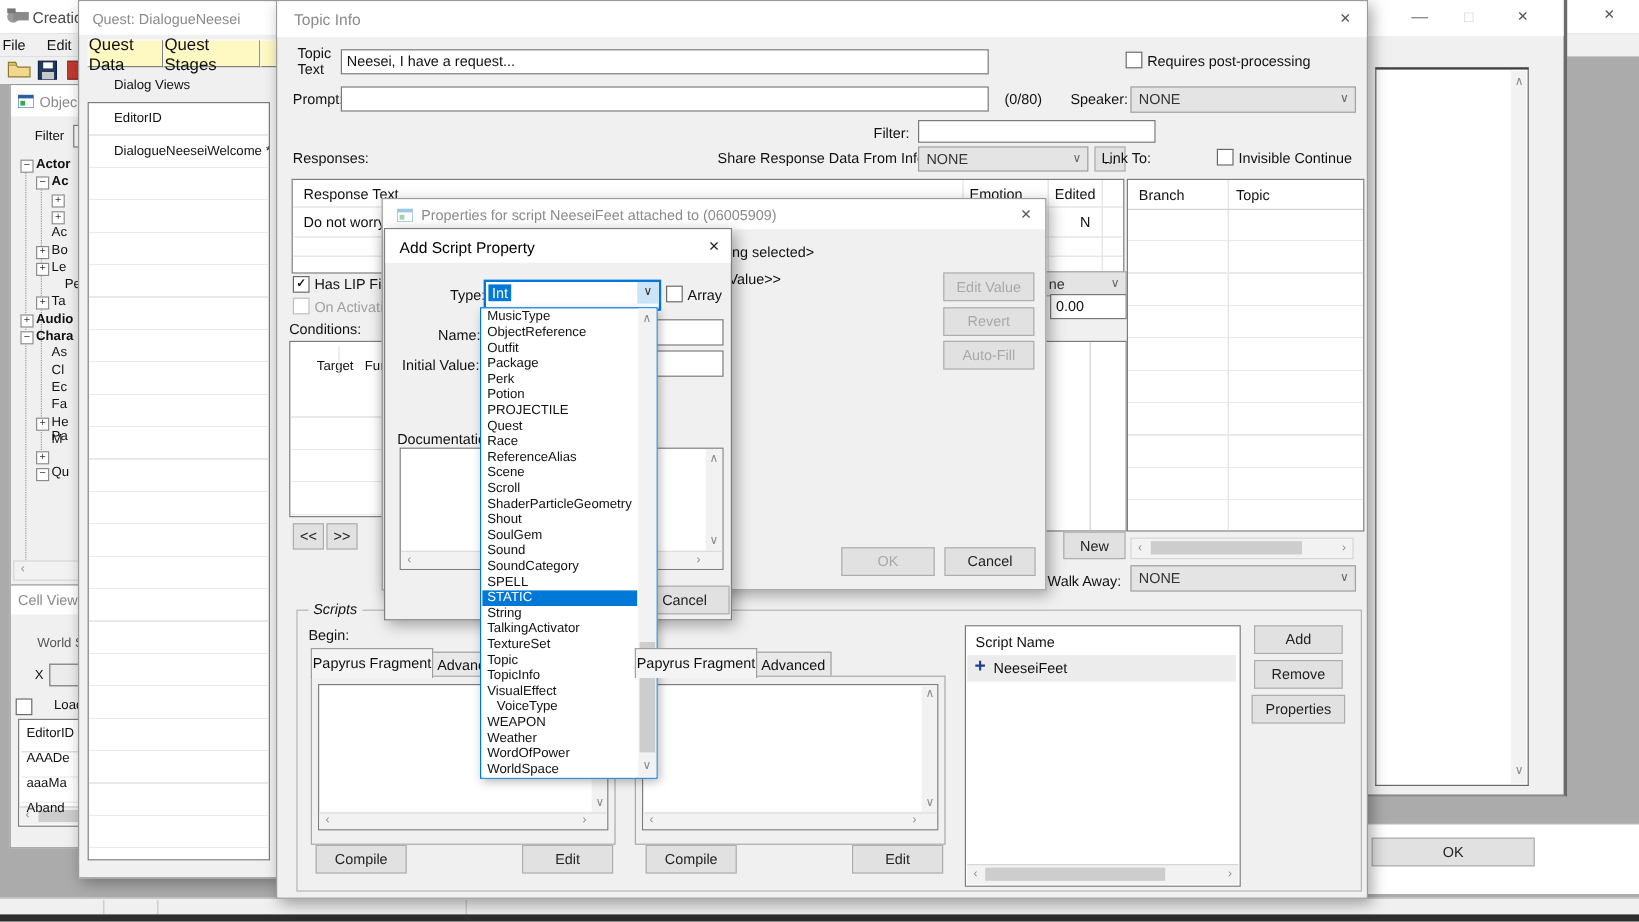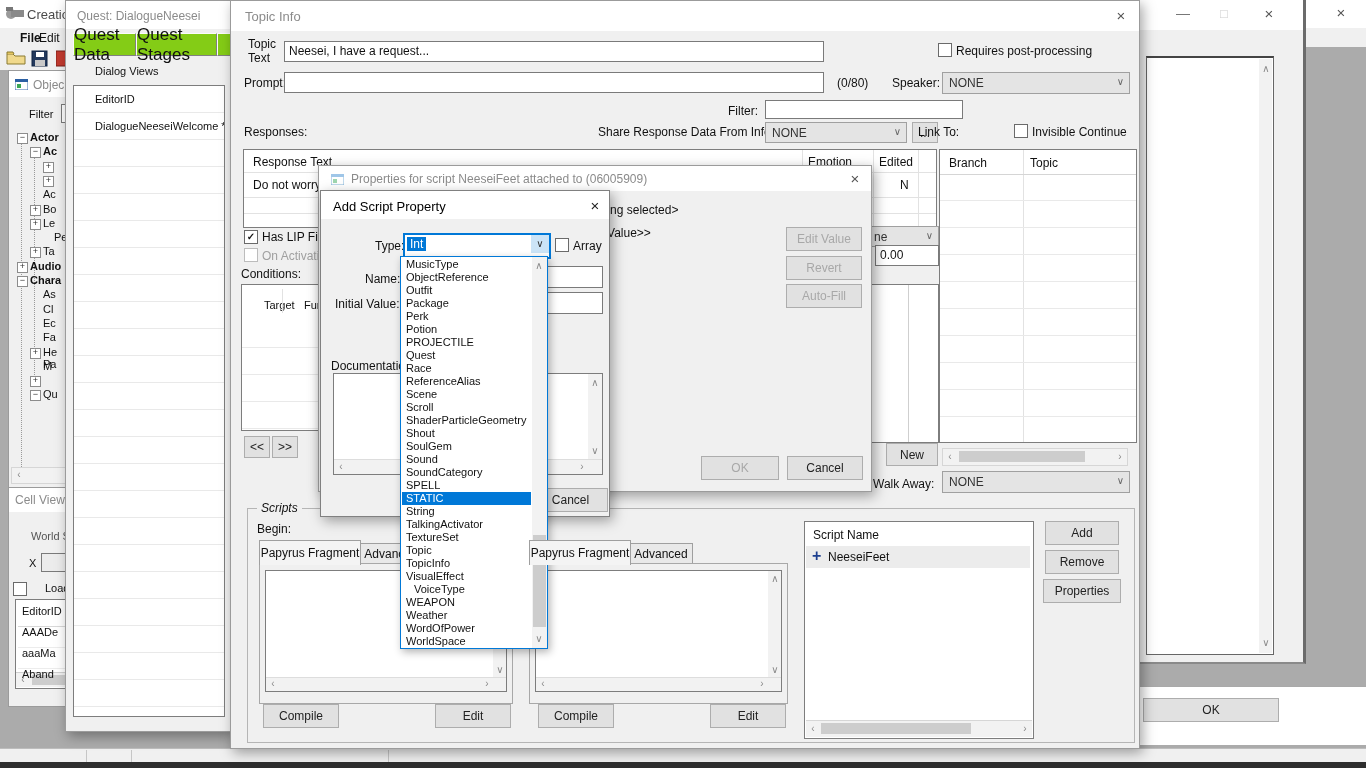--- a/index.html
+++ b/index.html
@@ -27,22 +27,22 @@
       font-size:10px;line-height:11px;text-align:center;font-weight:bold;}
   .cb.dis{border-color:#bcbcbc;}
   .panel{position:absolute;background:#fff;border:1px solid #7d7d7d;overflow:hidden;}
   .vline{position:absolute;width:1px;background:#e2e2e2;}
   .hline{position:absolute;height:1px;background:#e2e2e2;}
   .rows27{position:absolute;left:0;right:0;bottom:0;
           background:repeating-linear-gradient(to bottom,transparent 0 26px,#e9e9e9 26px 27px);}
   .sb{position:absolute;background:#f2f2f2;overflow:hidden;}
   .sb .ar{position:absolute;color:#8b8b8b;font-size:10px;line-height:12px;text-align:center;width:14px;}
   .sb .th{position:absolute;background:#cdcdcd;}
-  .qtab{position:absolute;background:#84cc16;border:1px solid;border-color:#fbfbfb #808080 #808080 #fbfbfb;
-        font-size:17px;display:flex;align-items:center;justify-content:center;}
+  .qtab{position:absolute;background:#fef9c3;border:1px solid;border-color:#fbfbfb #808080 #808080 #fbfbfb;
+        font-size:14px;display:flex;align-items:center;justify-content:center;}
   .ptab{position:absolute;border:1px solid #9f9f9f;font-size:12px;display:flex;align-items:center;justify-content:center;}
   .ptab.sel{background:#f4f4f4;border-bottom:none;z-index:2;}
   .ptab.uns{background:#e9e9e9;}
   .tglyph{position:absolute;width:9px;height:9px;background:#fff;border:1px solid #8c8c8c;
           font-size:9px;line-height:7px;text-align:center;color:#333;}
   .tlabel{position:absolute;font-size:11px;white-space:nowrap;}
   .cvrow{position:absolute;left:2px;right:2px;height:21px;font-size:11px;padding:3px 0 0 4px;
          border-bottom:1px solid #ececec;white-space:nowrap;overflow:hidden;}
   .opt{position:absolute;left:1px;right:16px;height:13px;font-size:11px;line-height:13px;
        padding-left:4px;white-space:nowrap;overflow:hidden;background:#fff;}
@@ -62,21 +62,21 @@
     <svg width="22" height="18">
         <circle cx="8" cy="10" r="5" fill="#9a9a9a"></circle>
         <rect x="8" y="6" width="13" height="7" fill="#8a8a8a"></rect>
         <rect x="3" y="3" width="7" height="4" fill="#777"></rect>
       </svg>
   </span>
   <span class="lbl" style="left:27px;top:7px;color:#4a4a4a;font-size:13px;">Creation</span>
   <span class="xbtn" style="left:1332px;top:5px;width:18px;">×</span>
 
   <div class="abs" style="left:0;top:28px;width:1366px;height:19px;background:#f0f0f0;"></div>
-  <span class="lbl" style="left:20px;top:31px;font-weight:bold;">File</span>
+  <span class="lbl" style="left:2px;top:31px;">File</span>
   <span class="lbl" style="left:39px;top:31px;">Edit</span>
 
   <div class="abs" style="left:0;top:47px;width:300px;height:23px;background:#f0f0f0;"></div>
   <span class="abs" style="left:6px;top:50px;">
     <svg width="20" height="16">
         <path d="M1 4 h6 l2 2 h10 v8 h-18 z" fill="#f0d98c" stroke="#8a7a30"></path>
         <path d="M1 4 v-2 h6 l1 2" fill="#e3c55f" stroke="#8a7a30"></path>
       </svg>
   </span>
   <span class="abs" style="left:31px;top:50px;">

